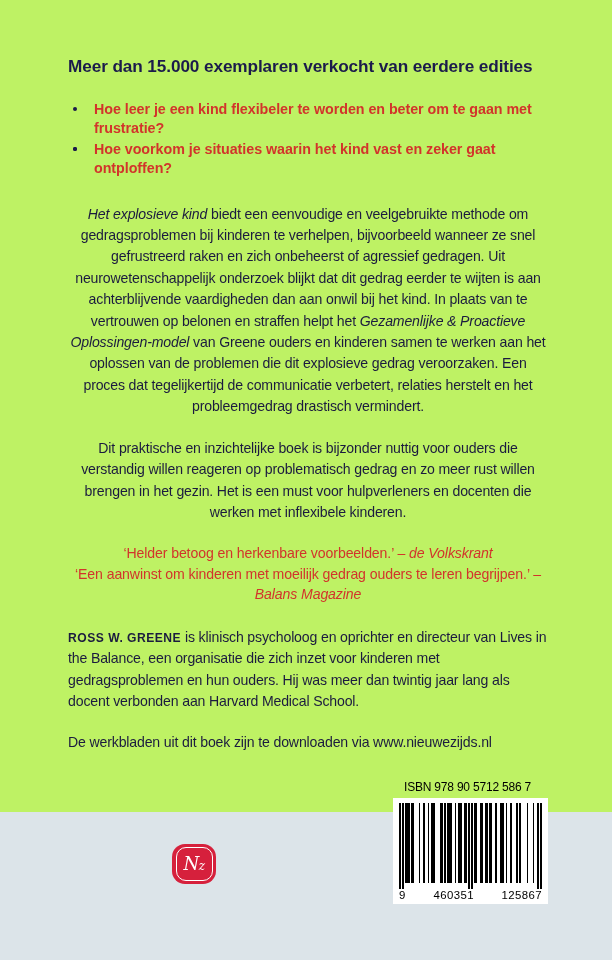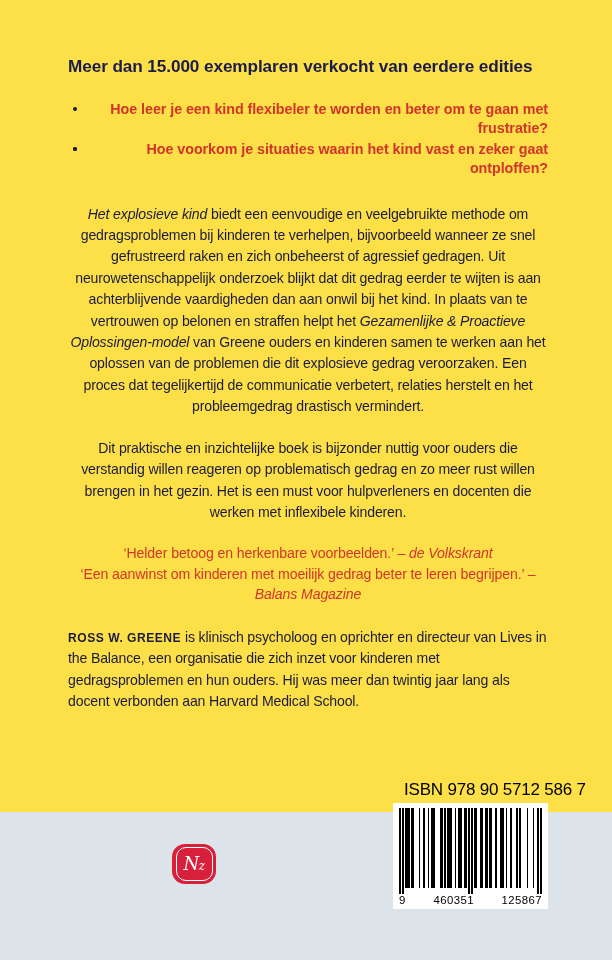--- a/index.html
+++ b/index.html
@@ -11,21 +11,21 @@
     height: 960px;
     background: #ffe800;
     font-family: "Liberation Sans", sans-serif;
     overflow: hidden;
     position: relative;
   }
   .cover {
     position: relative;
     width: 612px;
     height: 960px;
-    background: #fde047;
+    background: #bef264;
     box-sizing: border-box;
   }
 
   
   .content {
     position: absolute;
     left: 0;
     top: 0;
     width: 612px;
     height: 812px;
@@ -39,21 +39,20 @@
     font-weight: bold;
     line-height: 1.25;
     letter-spacing: -0.1px;
     margin: 0 0 22px 0;
   }
 
   .bullets {
     list-style: none;
     margin: 0 0 26px 0;
     padding: 0;
-    text-align: right;
   }
   .bullets li {
     position: relative;
     color: #d2342b;
     font-size: 14.3px;
     font-weight: bold;
     line-height: 1.33;
     padding-left: 26px;
     margin-bottom: 2px;
     letter-spacing: -0.05px;
@@ -184,21 +183,21 @@
 
   
   .barcode-area {
     position: absolute;
     left: 393px;
     top: -31px;
     width: 155px;
   }
   .isbn-text {
     color: #000000;
-    font-size: 17px;
+    font-size: 12px;
     line-height: 1;
     letter-spacing: -0.2px;
     margin-bottom: 5px;
     padding-left: 11px;
     white-space: nowrap;
   }
   .barcode-box {
     width: 155px;
     height: 106px;
     background: #ffffff;
@@ -258,28 +257,29 @@
       <em>Het explosieve kind</em><span> biedt een eenvoudige en veelgebruikte methode om gedragsproblemen bij kinderen te verhelpen, bijvoorbeeld wanneer ze snel gefrustreerd raken en zich onbeheerst of agressief gedragen. Uit neurowetenschappelijk onderzoek blijkt dat dit gedrag eerder te wijten is aan achterblijvende vaardigheden dan aan onwil bij het kind. In plaats van te vertrouwen op belonen en straffen helpt het </span><em>Gezamenlijke &amp; Proactieve Oplossingen-model</em><span> van Greene ouders en kinderen samen te werken aan het oplossen van de problemen die dit explosieve gedrag veroorzaken. Een proces dat tegelijkertijd de communicatie verbetert, relaties herstelt en het probleemgedrag drastisch vermindert.</span>
     </p>
 
     <p class="para">Dit praktische en inzichtelijke boek is bijzonder nuttig voor ouders die verstandig willen reageren op problematisch gedrag en zo meer rust willen brengen in het gezin. Het is een must voor hulpverleners en docenten die werken met inflexibele kinderen.</p>
 
     <div class="reviews">
       <div class="quote">
         <span>‘Helder betoog en herkenbare voorbeelden.’ – </span><span class="src">de Volkskrant</span>
       </div>
       <div class="quote">
-        <span>‘Een aanwinst om kinderen met moeilijk gedrag beter te leren begrijpen.’ – </span><span class="src">Balans Magazine</span>
+        <span>‘Een aanwinst om kinderen met moeilijk gedrag ouders te leren begrijpen.’ – </span><span class="src">Balans Magazine</span>
       </div>
     </div>
 
     <p class="bio">
       <span class="author">ROSS W. GREENE</span><span> is klinisch psycholoog en oprichter en directeur van Lives in the Balance, een organisatie die zich inzet voor kinderen met gedragsproblemen en hun ouders. Hij was meer dan twintig jaar lang als docent verbonden aan Harvard Medical School.</span>
     </p>
 
+    <p class="download">De werkbladen uit dit boek zijn te downloaden via www.nieuwezijds.nl</p>
 
   </div>
 
   <div class="footer">
 
     <div class="publisher">
       <div class="logo-mark">
         <div class="inner-ring"></div>
         <div class="nz"><span>N</span><span class="z">z</span></div>
       </div>

